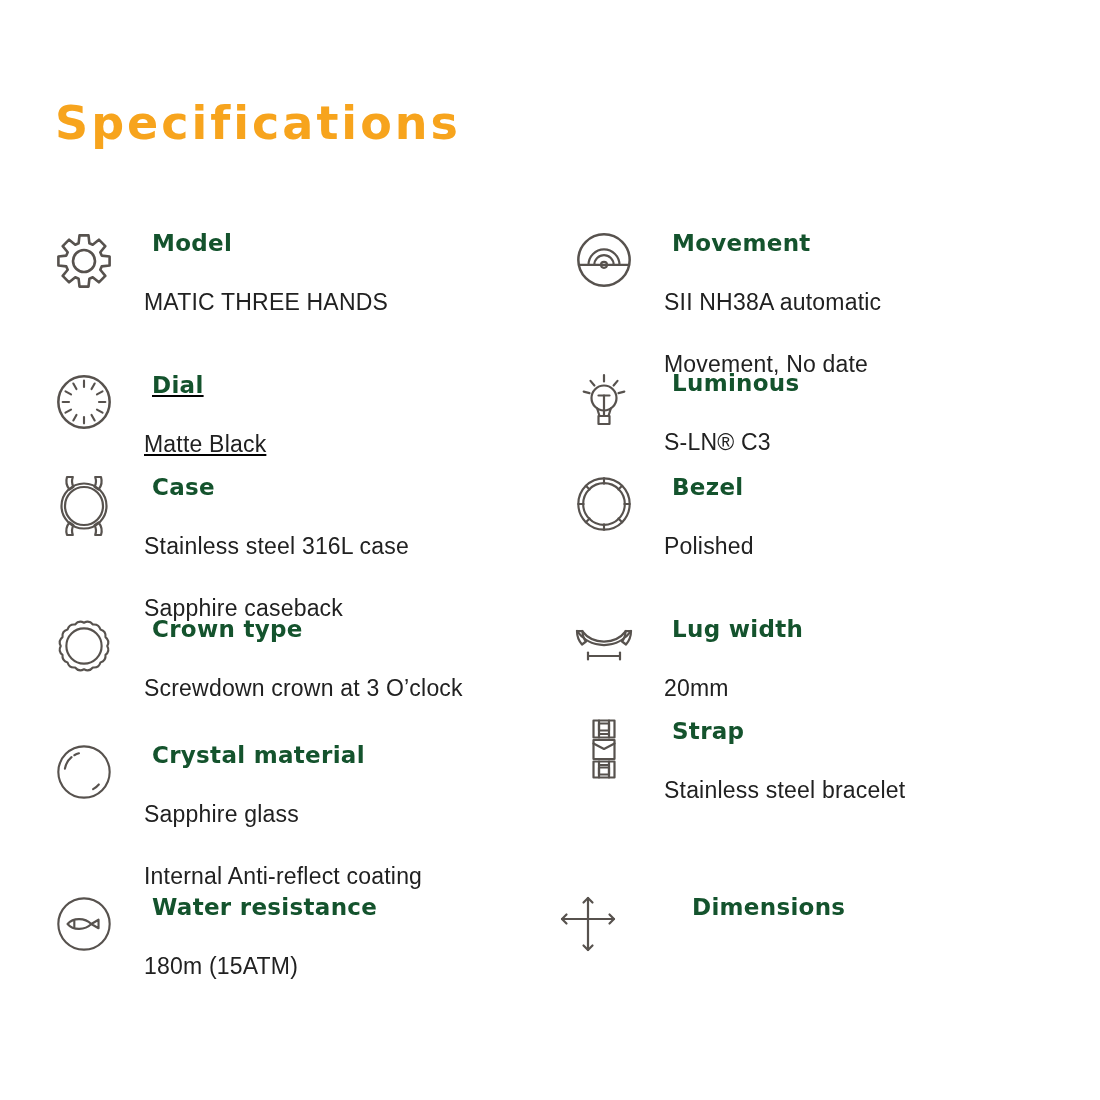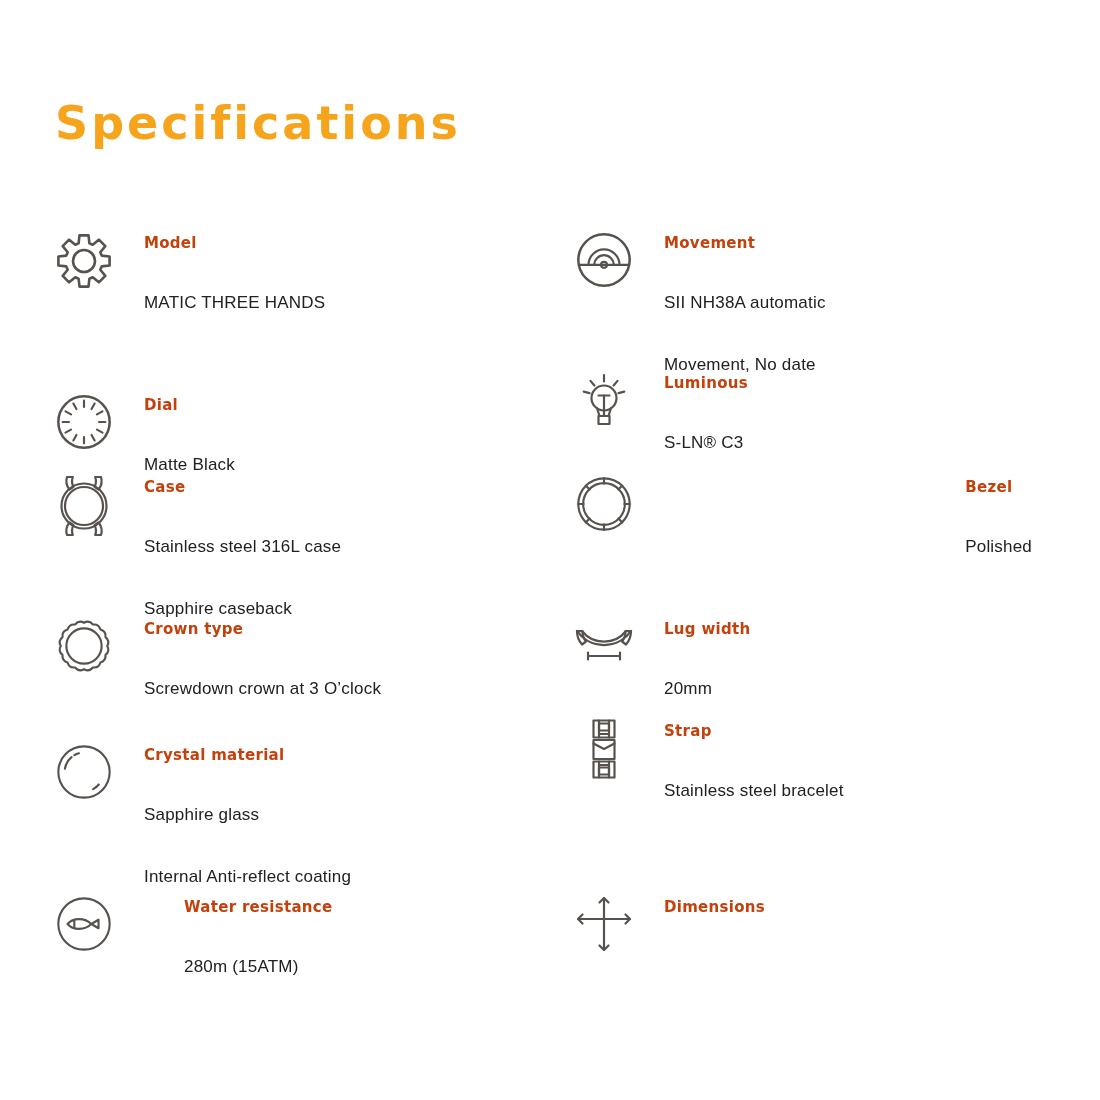--- a/index.html
+++ b/index.html
@@ -13,24 +13,24 @@
     font-size:46px;font-weight:800;letter-spacing:3px;
     color:var(--accent,#F7A41D);
   }
   .spec-item{position:absolute;display:flex;align-items:flex-start;width:470px;}
   .spec-item.col-right{width:460px;}
   .icon-box{flex:0 0 64px;width:64px;display:flex;justify-content:center;align-items:flex-start;}
   .icon-box svg{display:block;}
   .spec-text{margin-left:28px;}
   .spec-label{
     font-family:"DejaVu Sans","Liberation Sans",sans-serif;
-    font-size:15px;font-weight:700;color:#c2410c;letter-spacing:.3px;
-    margin:1px 0 5px 0;line-height:29px;
+    font-size:23px;font-weight:700;color:#14532d;letter-spacing:.3px;
+    margin:1px 0 5px 8px;line-height:29px;
   }
-  .spec-line{font-size:17px;color:#212121;line-height:33.5px;letter-spacing:.2px;margin-top:28px;}
+  .spec-line{font-size:23px;color:#212121;line-height:33.5px;letter-spacing:.2px;margin-top:28px;}
   .st{stroke:#57524E;fill:none;stroke-width:2.6;stroke-linecap:round;stroke-linejoin:round;}
   .st2{stroke:#57524E;fill:none;stroke-width:2.2;stroke-linecap:round;stroke-linejoin:round;}
 </style>
 </head>
 <body>
 
 <div class="canvas">
 
   <h1 class="page-title">Specifications</h1>
 
@@ -42,21 +42,21 @@
       </svg>
     </div>
     <div class="spec-text">
       <div class="spec-label">Model</div>
       <div>
           <div class="spec-line">MATIC THREE HANDS</div>
         </div>
     </div>
   </div>
 
-  <div class="spec-item" style="left:52px;top:390px;">
+  <div class="spec-item" style="left:52px;top:370px;text-decoration:underline;">
     <div class="icon-box">
       <svg width="62" height="64" viewBox="0 0 64 64">
         <circle class="st" cx="32" cy="32" r="26.5"></circle>
         <g class="st2">
           <line x1="47.5" y1="32" x2="54" y2="32"></line>
             <line x1="45.4" y1="39.8" x2="51.1" y2="43"></line>
           <line x1="39.8" y1="45.4" x2="43" y2="51.1"></line>
             <line x1="32" y1="47.5" x2="32" y2="54"></line>
           <line x1="24.2" y1="45.4" x2="21" y2="51.1"></line>
             <line x1="18.6" y1="39.8" x2="12.9" y2="43"></line>
@@ -123,33 +123,33 @@
     </div>
     <div class="spec-text">
       <div class="spec-label">Crystal material</div>
       <div>
           <div class="spec-line">Sapphire glass</div>
           <div class="spec-line">Internal Anti-reflect coating</div>
         </div>
     </div>
   </div>
 
-  <div class="spec-item" style="left:52px;top:892px;gap:40px;">
+  <div class="spec-item" style="left:52px;top:892px;">
     <div class="icon-box">
       <svg width="62" height="64" viewBox="0 0 64 64">
         <circle class="st2" cx="32" cy="32" r="26.5"></circle>
         <path class="st2" d="M15,32 C21,25 33,25.5 39.5,32 C33,38.5 21,39 15,32 Z"></path>
         <line class="st2" x1="22" y1="28.6" x2="22" y2="35.4"></line>
         <path class="st2" d="M39.5,32 L47,27.6 L47,36.4 Z"></path>
       </svg>
     </div>
     <div class="spec-text">
       <div class="spec-label">Water resistance</div>
       <div>
-          <div class="spec-line">280m (15ATM)</div>
+          <div class="spec-line">180m (15ATM)</div>
         </div>
     </div>
   </div>
 
   <div class="spec-item col-right" style="left:572px;top:228px;">
     <div class="icon-box">
       <svg width="62" height="64" viewBox="0 0 64 64">
         <circle class="st" cx="32" cy="32" r="26.5"></circle>
         <line class="st2" x1="6.5" y1="37" x2="57.5" y2="37"></line>
         <path class="st2" d="M16,37 A16,16 0 0 1 48,37"></path>
@@ -183,21 +183,21 @@
       </svg>
     </div>
     <div class="spec-text">
       <div class="spec-label">Luminous</div>
       <div>
           <div class="spec-line">S-LN® C3</div>
         </div>
     </div>
   </div>
 
-  <div class="spec-item col-right" style="left:572px;top:472px;justify-content:space-between;">
+  <div class="spec-item col-right" style="left:572px;top:472px;">
     <div class="icon-box">
       <svg width="62" height="64" viewBox="0 0 64 64">
         <circle class="st2" cx="32" cy="32" r="26.5"></circle>
         <circle class="st2" cx="32" cy="32" r="21.5"></circle>
         <g class="st2">
           <line x1="53" y1="32" x2="58.5" y2="32"></line>
             <line x1="46.85" y1="46.85" x2="50.74" y2="50.74"></line>
           <line x1="32" y1="53" x2="32" y2="58.5"></line>
             <line x1="17.15" y1="46.85" x2="13.26" y2="50.74"></line>
           <line x1="11" y1="32" x2="5.5" y2="32"></line>
@@ -253,21 +253,21 @@
       </svg>
     </div>
     <div class="spec-text">
       <div class="spec-label">Strap</div>
       <div>
           <div class="spec-line">Stainless steel bracelet</div>
         </div>
     </div>
   </div>
 
-  <div class="spec-item col-right" style="left:572px;top:892px;">
+  <div class="spec-item col-right" style="left:556px;top:892px;gap:36px;">
     <div class="icon-box">
       <svg width="64" height="66" viewBox="0 0 64 64">
         <line class="st2" x1="32" y1="5" x2="32" y2="57"></line>
         <path class="st2" d="M27.5,9.5 L32,5 L36.5,9.5"></path>
         <path class="st2" d="M27.5,52.5 L32,57 L36.5,52.5"></path>
         <line class="st2" x1="6" y1="26" x2="58" y2="26"></line>
         <path class="st2" d="M10.5,21.5 L6,26 L10.5,30.5"></path>
         <path class="st2" d="M53.5,21.5 L58,26 L53.5,30.5"></path>
       </svg>
     </div>

